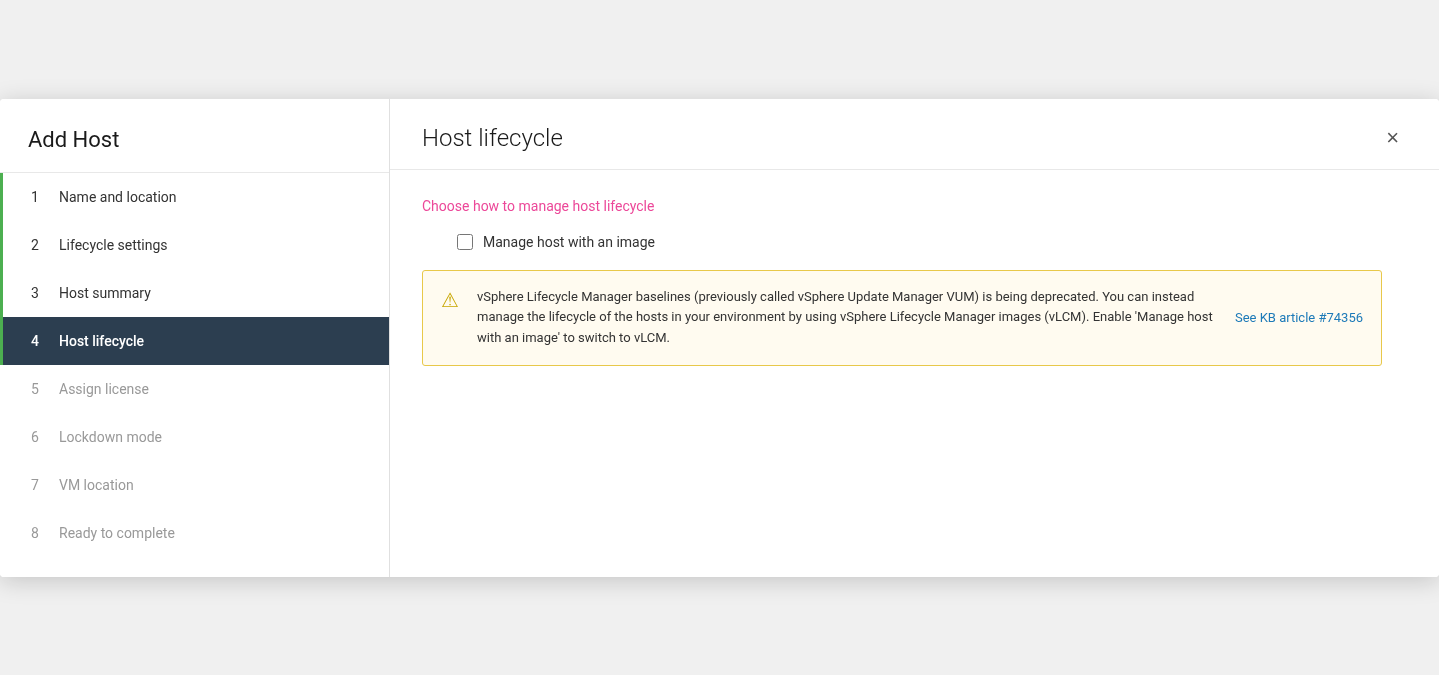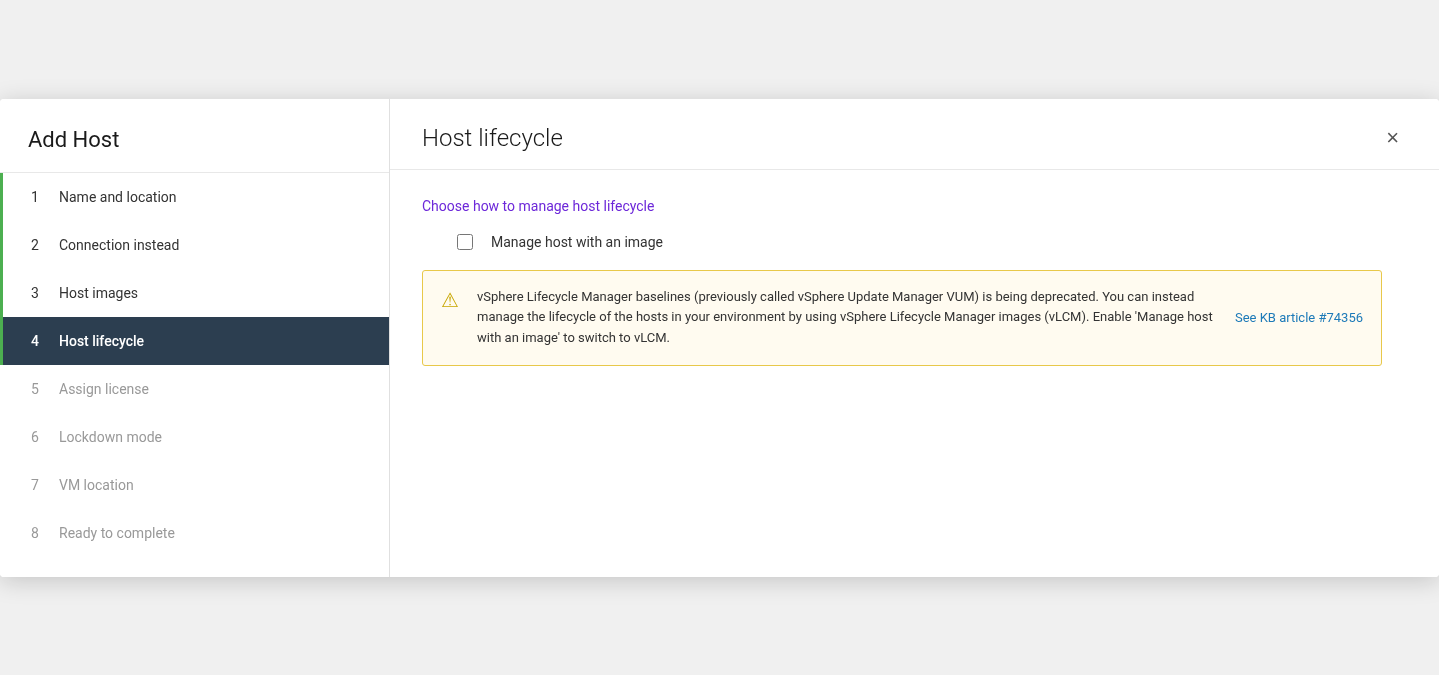--- a/index.html
+++ b/index.html
@@ -97,28 +97,28 @@
       line-height: 1;
       padding: 4px 8px;
     }
     .main-content {
       flex: 1;
       padding: 28px 32px;
       overflow-y: auto;
     }
     .subtitle {
       font-size: 14px;
-      color: #6d28d9;
+      color: #ec4899;
       margin-bottom: 20px;
     }
     .checkbox-row {
       display: flex;
       align-items: center;
       margin-bottom: 20px;
-      gap: 18px;
+      gap: 10px;
       padding-left: 35px;
     }
     .checkbox-row input[type="checkbox"] {
       width: 16px;
       height: 16px;
       cursor: pointer;
       border: 1px solid #999;
       accent-color: #1d7ab8;
     }
     .checkbox-label {
@@ -204,25 +204,25 @@
   <aside class="sidebar">
     <div class="sidebar-title">Add Host</div>
     <ul class="sidebar-steps">
 
     <li class="sidebar-step completed">
       <span class="step-number">1</span>
       <span>Name and location</span>
     </li>
         <li class="sidebar-step completed">
       <span class="step-number">2</span>
-      <span>Connection instead</span>
+      <span>Lifecycle settings</span>
     </li>
         <li class="sidebar-step completed">
       <span class="step-number">3</span>
-      <span>Host images</span>
+      <span>Host summary</span>
     </li>
         <li class="sidebar-step active">
       <span class="step-number">4</span>
       <span>Host lifecycle</span>
     </li>
         <li class="sidebar-step inactive">
       <span class="step-number">5</span>
       <span>Assign license</span>
     </li>
         <li class="sidebar-step inactive">

